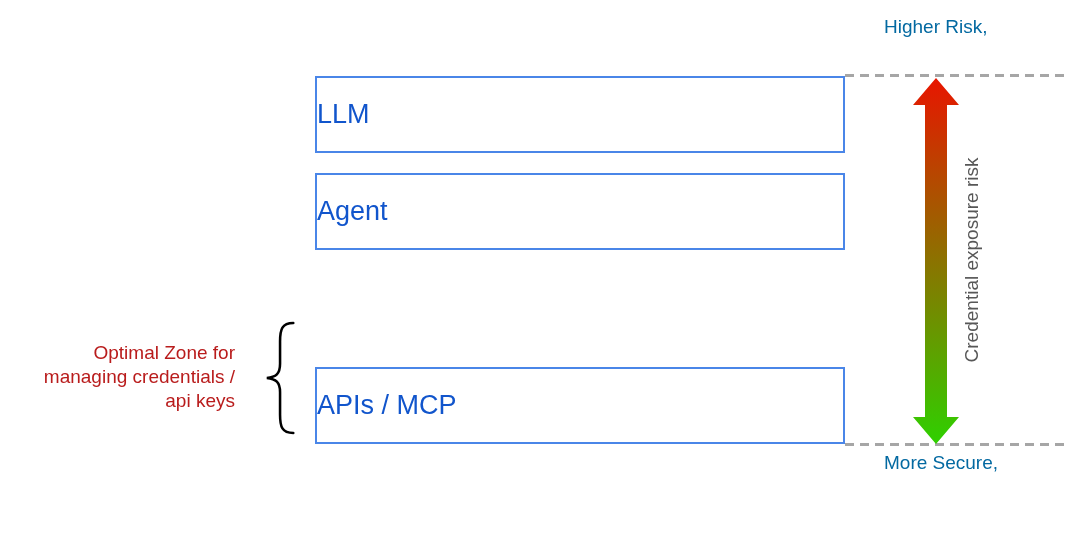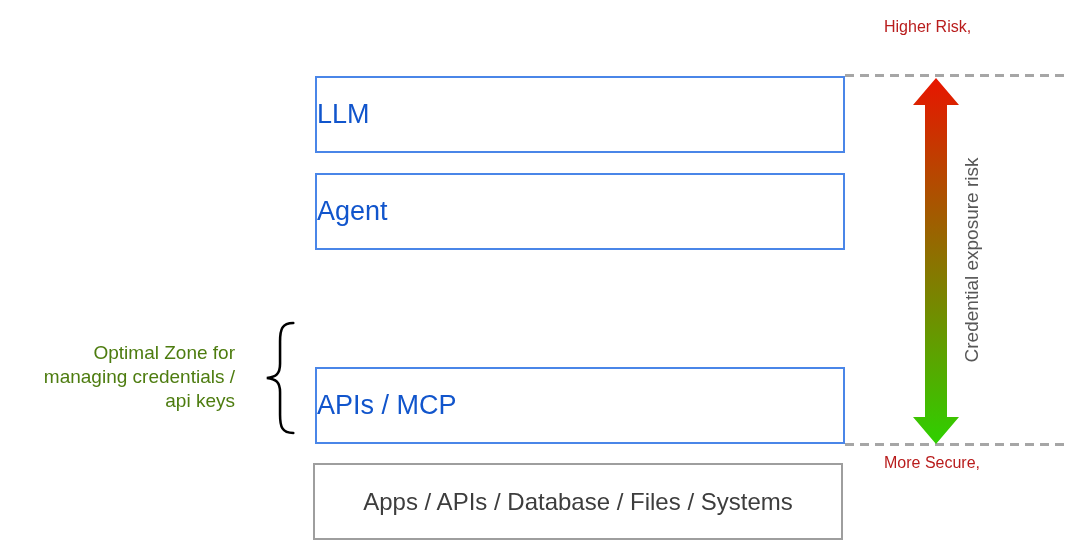--- a/index.html
+++ b/index.html
@@ -23,65 +23,62 @@
   
   .base-box{
     position:absolute;left:313px;top:463px;width:530px;height:77px;
     border:2px solid #9e9e9e;background:#ffffff;box-sizing:border-box;
     display:flex;align-items:center;justify-content:center;
   }
   .base-box .base-label{color:#3d3d3d;font-size:24px;white-space:nowrap;}
   
   .optimal-zone{
     position:absolute;left:0;top:341px;width:235px;text-align:right;
-    color:#4d7c0f;font-size:19px;line-height:24px;
+    color:#b91c1c;font-size:19px;line-height:24px;
   }
   
   .brace-wrap{position:absolute;left:258px;top:321px;width:38px;height:114px;}
   
   .dash-line{
     position:absolute;left:845px;width:219px;height:3px;
     background:repeating-linear-gradient(to right,#a6a6a6 0 9px,transparent 9px 15px);
   }
   .dash-top{top:74px;}
   .dash-bottom{top:443px;}
   
   .risk-arrow{position:absolute;left:910px;top:78px;width:52px;height:366px;}
   
   .arrow-axis-label{
     position:absolute;left:972px;top:260px;
     transform:translate(-50%,-50%) rotate(-90deg);
     color:#575757;font-size:19px;white-space:nowrap;
   }
   
   .corner-label{
-    position:absolute;left:884px;color:#b91c1c;font-size:16px;line-height:25px;
+    position:absolute;left:884px;color:#0369a1;font-size:19px;line-height:25px;
     white-space:nowrap;
   }
   .corner-top{top:14px;}
   .corner-bottom{top:450px;}
 </style>
 </head>
 <body>
 
 <div class="canvas">
 
   <div class="layer-box box-llm">
     <span class="layer-label">LLM</span>
   </div>
   <div class="layer-box box-agent">
     <span class="layer-label">Agent</span>
   </div>
   <div class="layer-box box-tool">
     <span class="layer-label">APIs / MCP</span>
   </div>
 
-  <div class="base-box">
-    <span class="base-label">Apps / APIs / Database / Files / Systems</span>
-  </div>
 
   <div class="optimal-zone">
     <div>Optimal Zone for</div>
     <div>managing credentials /</div>
     <div>api keys</div>
   </div>
 
   <div class="brace-wrap">
     <svg width="38" height="114" viewBox="0 0 36 112" aria-hidden="true">
       <path d="M 34 2 C 23 2, 21 8, 21 20 L 21 42 C 21 52, 17 55, 8 56 C 17 57, 21 60, 21 70 L 21 92 C 21 104, 23 110, 34 110" fill="none" stroke="#000000" stroke-width="2.5" stroke-linecap="round"></path>

